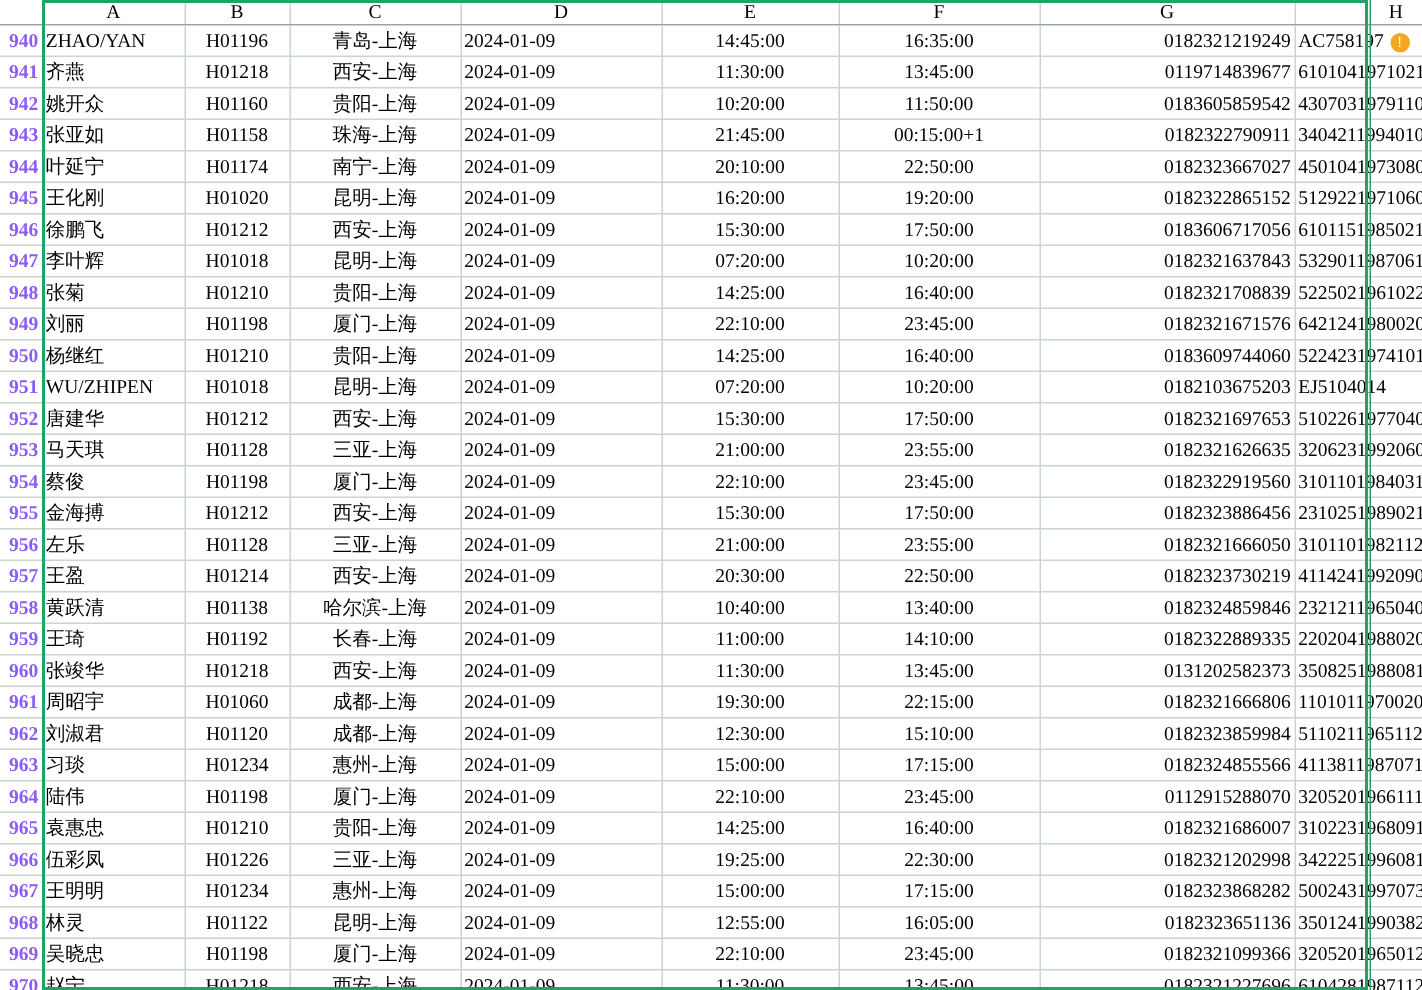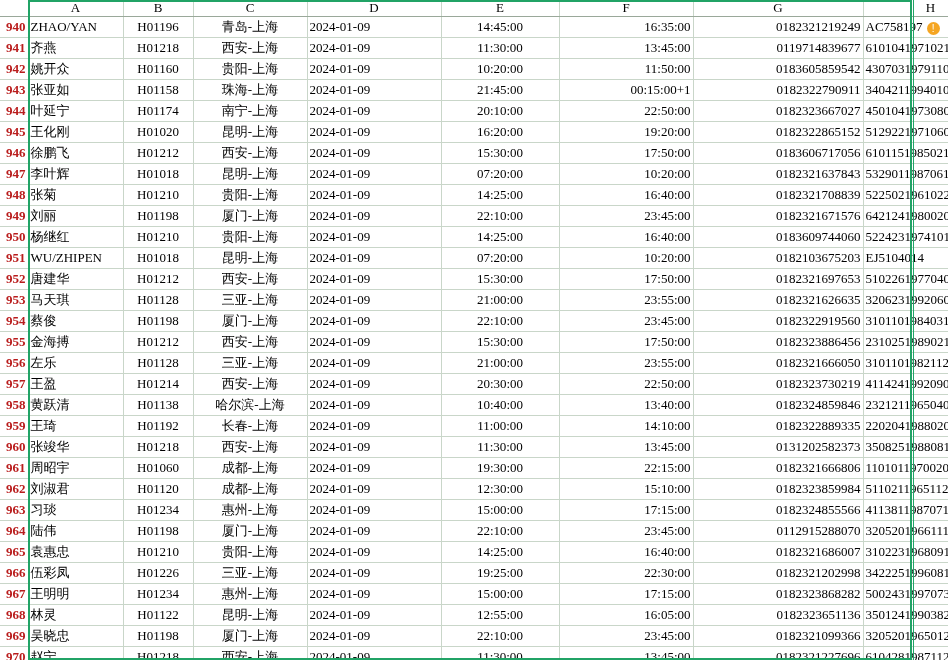--- a/index.html
+++ b/index.html
@@ -48,21 +48,21 @@
     color: #000000;
     height: 16px;
     line-height: 16px;
     padding: 0;
   }
   td.rowhead {
     background: #ffffff;
     text-align: right;
     padding-right: 3px;
     font-size: 12px;
-    color: #b91c1c;
+    color: #8b5cf6;
     border-right: 1px solid #9aa89a;
     font-family: "Liberation Serif", serif;
   }
   td.rowhead.sel {
     font-weight: bold;
   }
   
   col.c-rh { width: 28px; }
   col.c-a  { width: 95px; }
   col.c-b  { width: 70px; }
@@ -71,21 +71,21 @@
   col.c-e  { width: 118px; }
   col.c-f  { width: 134px; }
   col.c-g  { width: 170px; }
   col.c-h  { width: 135px; }
 
   td.a { text-align: left; margin-left: 48px; }
   td.b { text-align: center; }
   td.c { text-align: center; }
   td.d { text-align: left; }
   td.e { text-align: center; }
-  td.f { text-align: right; margin-top: 17px; }
+  td.f { text-align: center; margin-top: 17px; }
   td.g { text-align: right; }
   td.h { text-align: left; }
   
   #selection-border {
     position: absolute;
     left: 28px;
     top: 0px;
     width: 884px;
     height: 660px;
     border: 2px solid #21a366;

